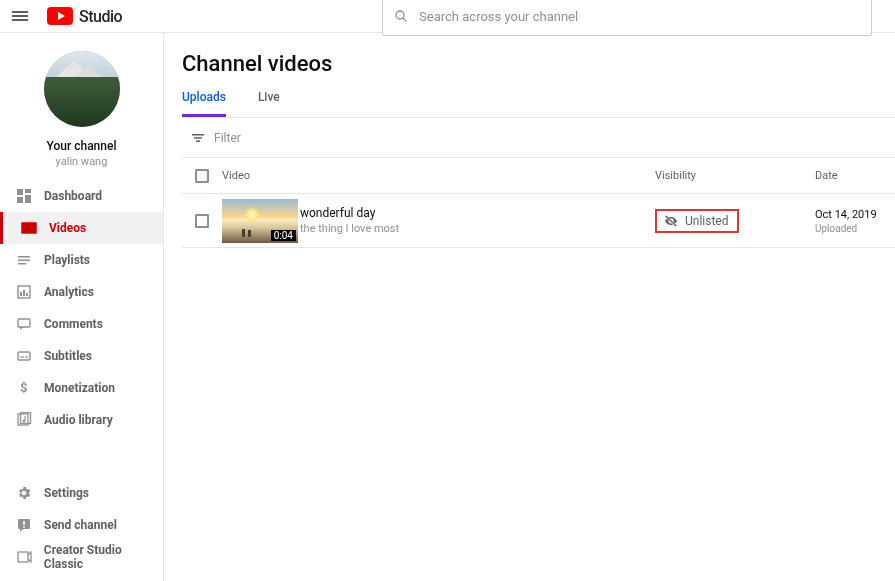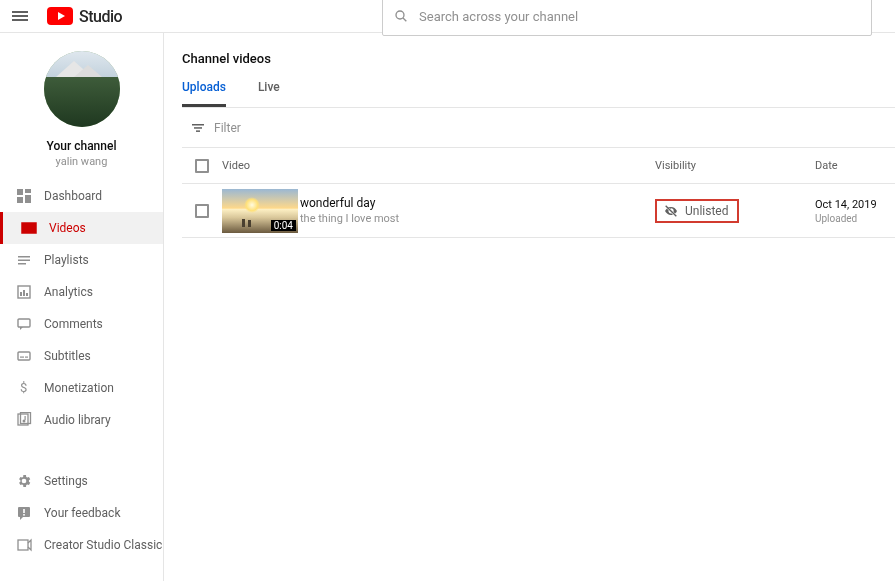--- a/index.html
+++ b/index.html
@@ -25,33 +25,33 @@
 .sidebar { width:164px; border-right:1px solid #e5e5e5; display:flex; flex-direction:column; }
 .channel-block { text-align:center; padding:18px 0 12px; }
 .avatar { width:76px; height:76px; border-radius:50%; margin:0 auto; overflow:hidden; position:relative; background:#87a77b; }
 .avatar .sky { position:absolute; top:0; left:0; right:0; height:26px; background:linear-gradient(#dfe7ee,#c3d2dd); }
 .avatar .mtn { position:absolute; top:10px; left:12px; width:0; height:0; border-left:18px solid transparent; border-right:18px solid transparent; border-bottom:16px solid #e6e6e6; }
 .avatar .mtn2 { position:absolute; top:14px; left:30px; width:0; height:0; border-left:14px solid transparent; border-right:14px solid transparent; border-bottom:12px solid #dcdcdc; }
 .avatar .trees { position:absolute; top:26px; left:0; right:0; bottom:0; background:linear-gradient(#3e5c3a,#1f3820); }
 .ch-label { font-size:12px; font-weight:500; color:#0d0d0d; margin-top:12px; }
 .ch-name { font-size:11px; color:#909090; margin-top:2px; }
 
-.nav { list-style:none; }
+.nav { list-style:none;font-weight:bold; }
 .nav li { height:32px; display:flex; align-items:center; padding-left:16px; cursor:pointer; color:#606060; font-size:12px; }
 .nav li .ico { width:28px; display:flex; align-items:center; }
 .nav li.active { background:#f1f1f1; color:#cc0000; border-left:3px solid #cc0000; padding-left:18px; }
 .nav li.active .ico svg * { fill:#cc0000; stroke:#cc0000; }
-.sidebar-bottom { margin-top:auto; padding-bottom:20px; }
+.sidebar-bottom { margin-top:auto; padding-bottom:8px; }
 
 
 .main { flex:1; padding:18px 0 0 18px; position:relative; }
-.page-title { font-size:13px; font-weight:500; color:#0d0d0d; }
+.page-title { font-size:22px; font-weight:500; color:#0d0d0d; }
 .tabs { margin-top:14px; display:flex; gap:32px; border-bottom:1px solid #e5e5e5; }
 .tab { font-size:12px; font-weight:500; color:#606060; padding:0 0 10px; cursor:pointer; }
-.tab.active { color:#065fd4; border-bottom:3px solid #404040; }
+.tab.active { color:#065fd4; border-bottom:3px solid #6d28d9; }
 
 .filter-row { height:40px; display:flex; align-items:center; border-bottom:1px solid #e5e5e5; }
 .filter-row .ico { width:32px; display:flex; justify-content:center; color:#606060; }
 .filter-row input { border:none; outline:none; font-size:12px; color:#333; background:transparent; }
 .filter-row input::placeholder { color:#909090; }
 
 .header-row { height:36px; display:flex; align-items:center; border-bottom:1px solid #e5e5e5; font-size:11px; color:#606060; }
 .col-check { width:40px; display:flex; justify-content:center; }
 .col-video { flex:1; }
 .col-vis { width:160px; }
@@ -207,21 +207,21 @@
       </li>
       <li>
         <span class="ico">
             <svg width="16" height="16" viewBox="0 0 16 16">
               <rect x="2" y="2" width="12" height="10" rx="1" fill="#909090"></rect>
               <polygon points="4,12 4,15 7,12" fill="#909090"></polygon>
               <rect x="7.2" y="4" width="1.6" height="4" fill="#fff"></rect>
               <rect x="7.2" y="9" width="1.6" height="1.6" fill="#fff"></rect>
             </svg>
           </span>
-        <span>Your feedback</span>
+        <span>Send channel</span>
       </li>
       <li>
         <span class="ico">
             <svg width="16" height="16" viewBox="0 0 16 16">
               <rect x="2" y="3" width="10" height="10" fill="none" stroke="#909090" stroke-width="1.3"></rect>
               <polyline points="12,6 15,3 15,13 12,10" fill="none" stroke="#909090" stroke-width="1.3"></polyline>
             </svg>
           </span>
         <span>Creator Studio Classic</span>
       </li>

